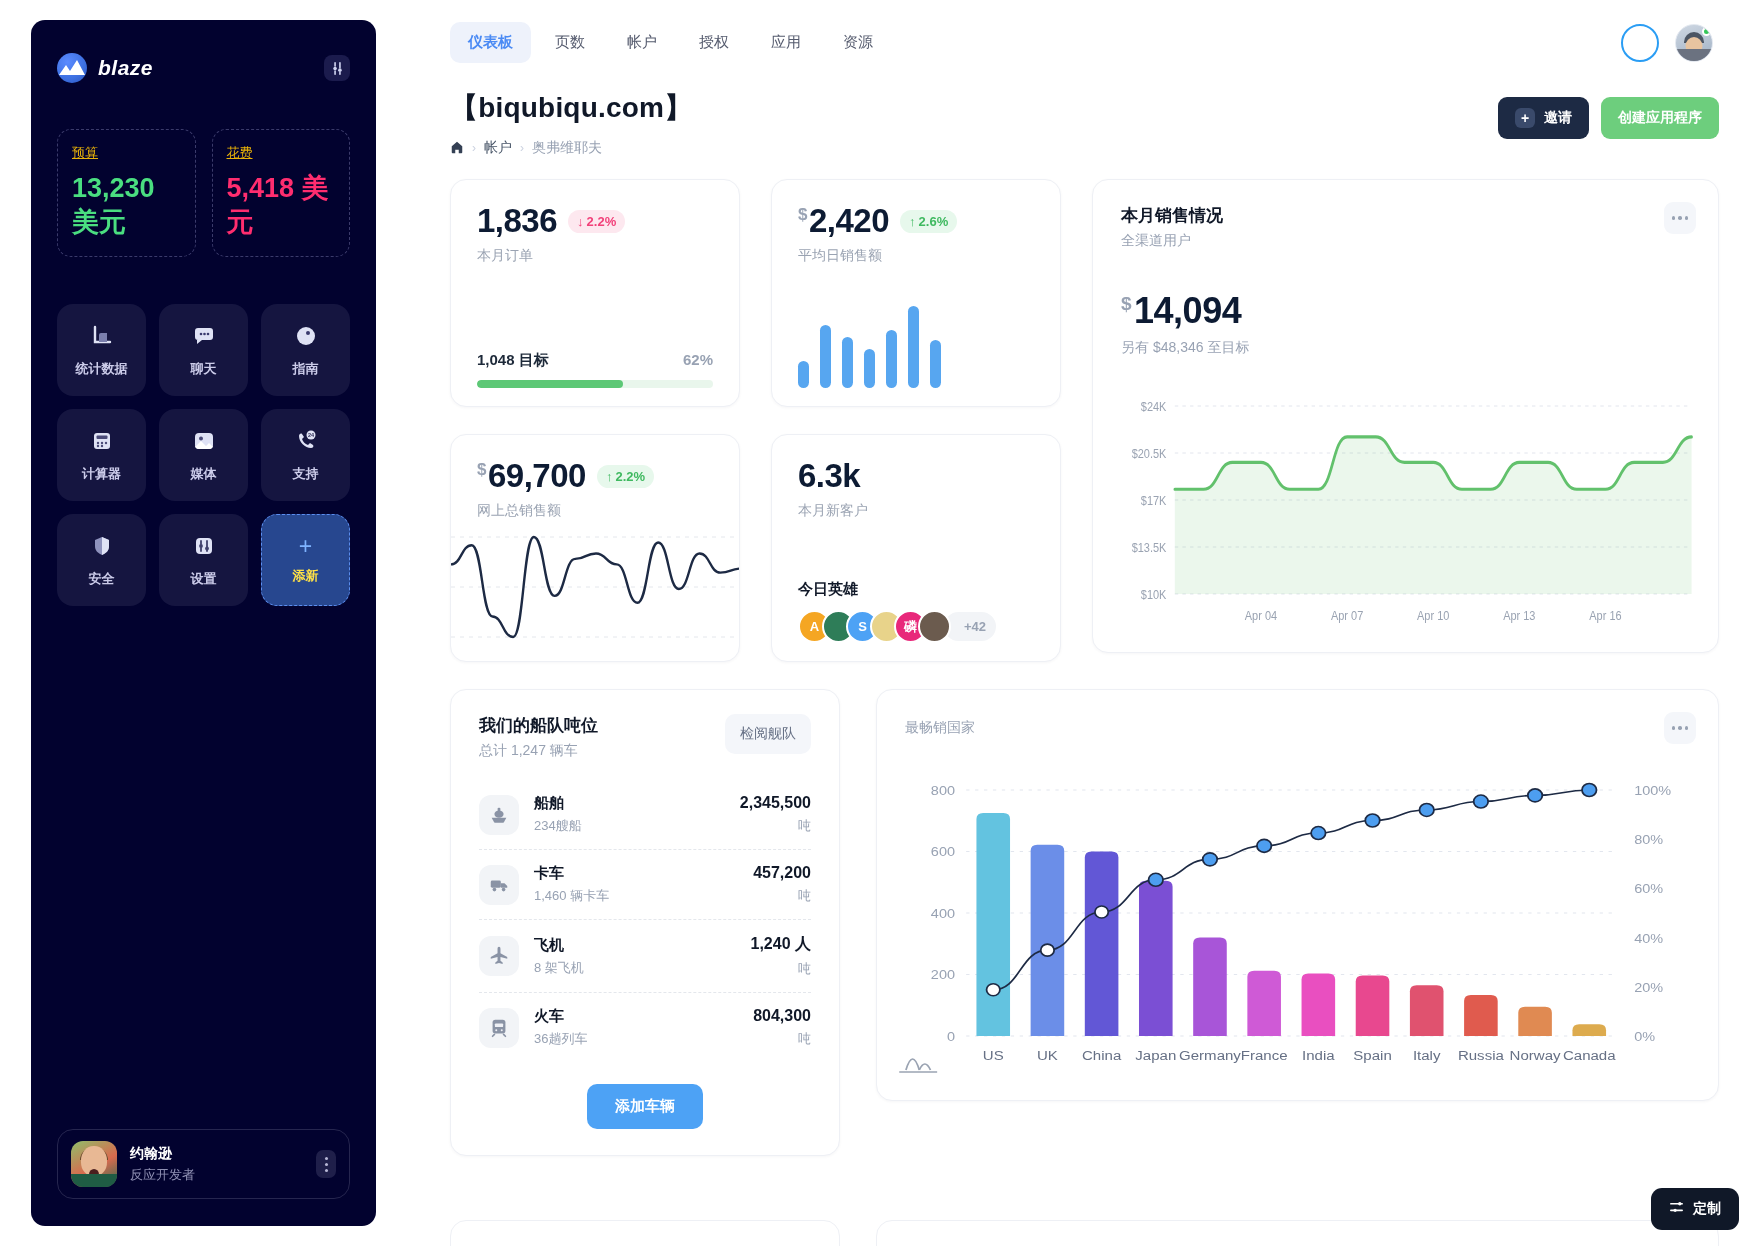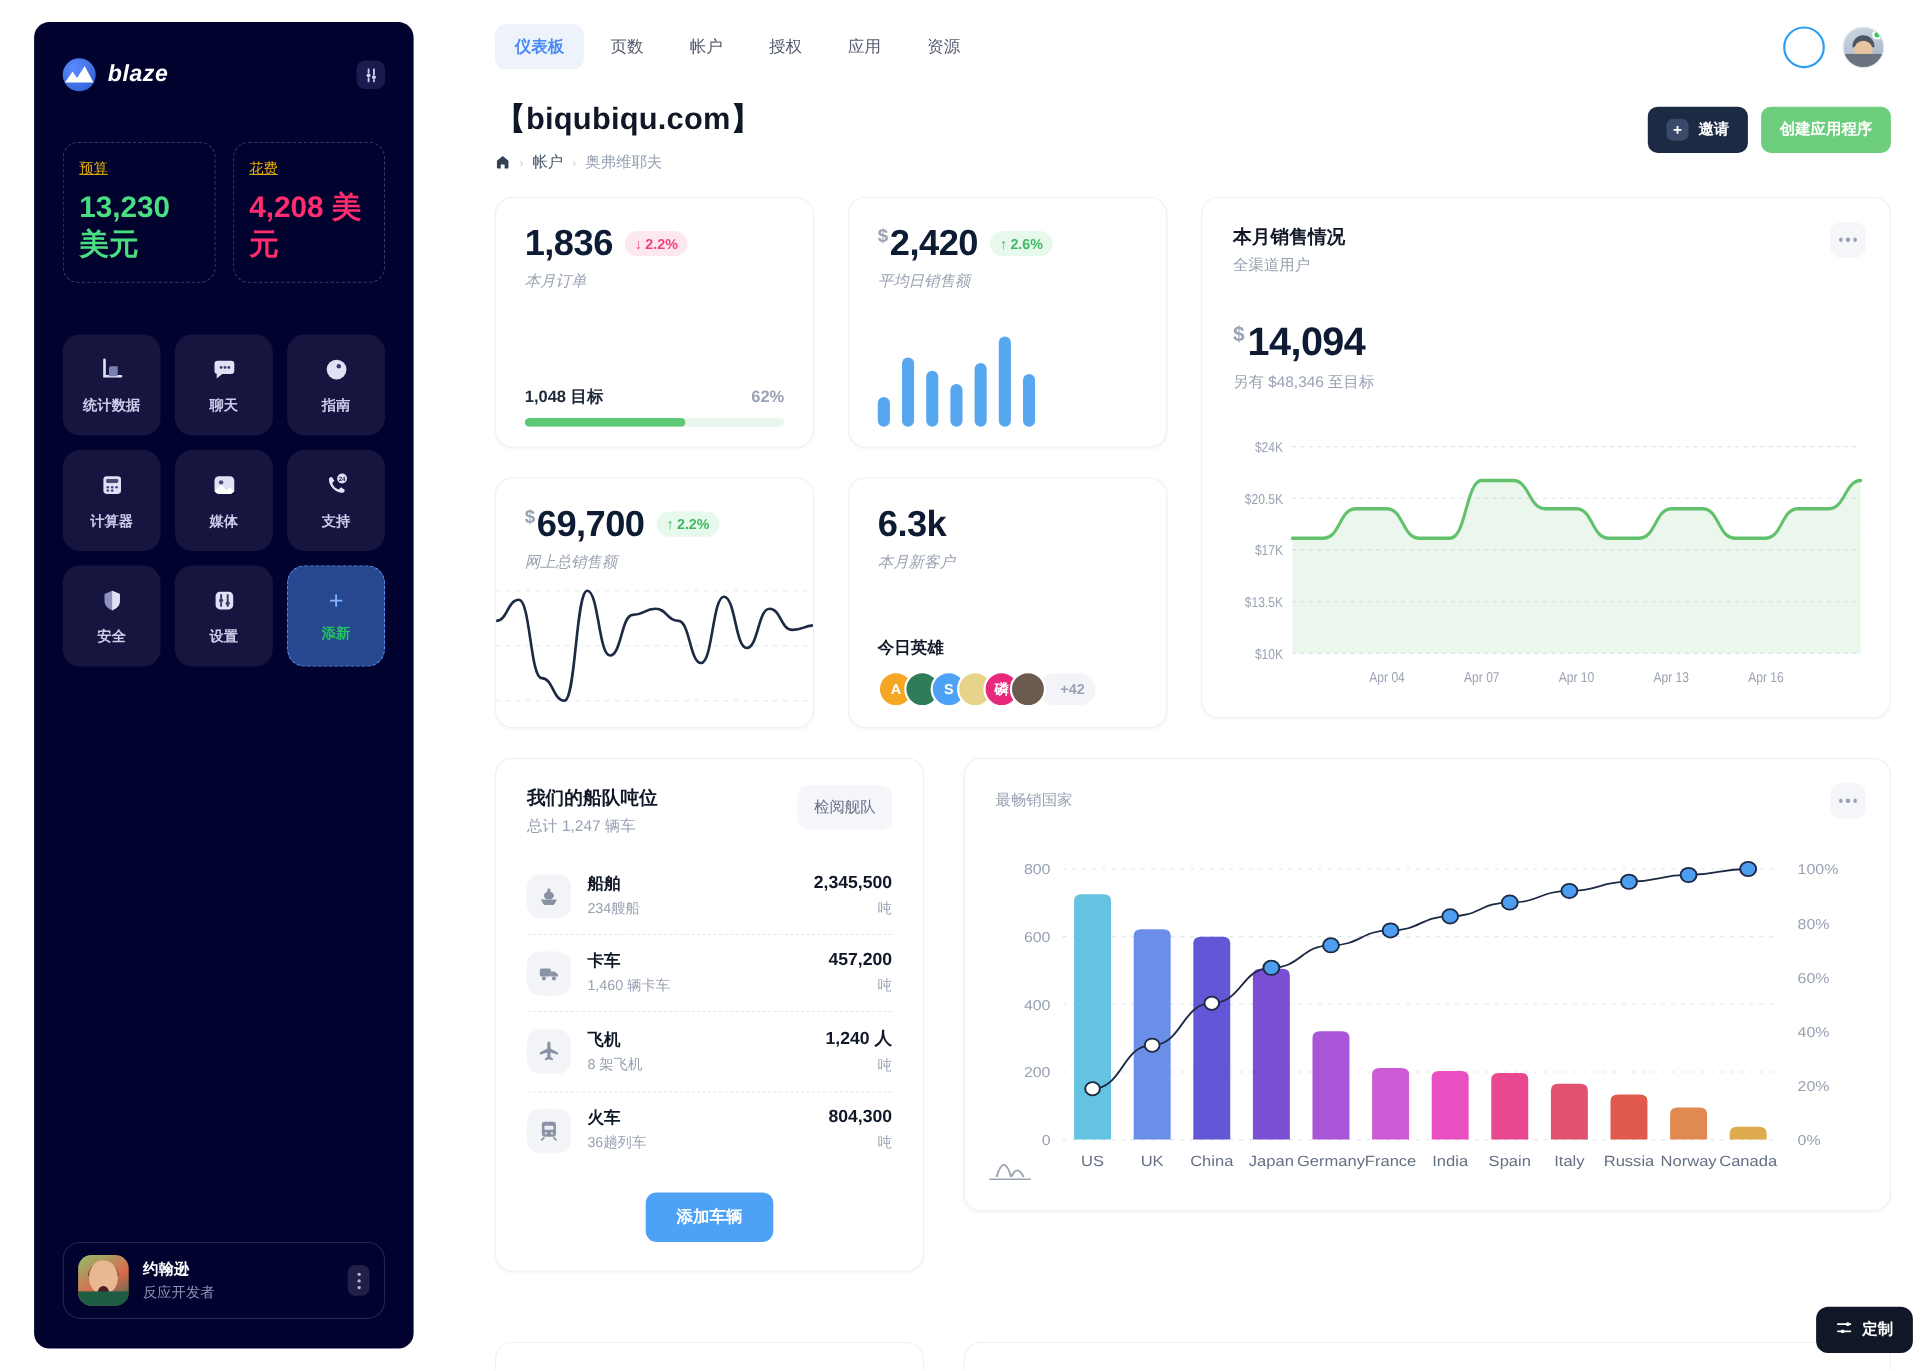--- a/index.html
+++ b/index.html
@@ -54,21 +54,21 @@
   .tile {
     background: #151540; border-radius: 16px;
     height: 92px; display: flex; flex-direction: column;
     align-items: center; justify-content: center; gap: 9px;
     cursor: pointer;
   }
   .tile-label { color: #ccccea; font-size: 13px; font-weight: bold; }
   .tile.add {
     background: #27478f; border: 1px dashed #5b8ef0;
   }
-  .tile.add .tile-label { color: #22c55e; font-family: Liberation Mono, monospace; }
+  .tile.add .tile-label { color: #fde047; font-family: Liberation Mono, monospace; }
   .tile-plus { color: #7fb3ff; font-size: 23px; line-height: 1; font-weight: 300; }
   .tile-ico { width: 30px; height: 30px; display: flex; align-items: center; justify-content: center; }
 
   .profile {
     position: absolute; left: 26px; right: 26px; bottom: 27px;
     border: 1px solid #26264f; border-radius: 16px;
     display: flex; align-items: center; gap: 13px;
     padding: 11px 13px;
   }
   .profile-av {
@@ -153,21 +153,21 @@
     background: #fff; border: 1px solid #eef0f5; border-radius: 16px;
     box-shadow: 0 1px 3px rgba(16,24,40,.04);
   }
   .kpi { padding: 22px 26px 18px 26px; height: 228px; display: flex; flex-direction: column; position: relative; overflow: hidden; }
   .kpi-head { display: flex; align-items: center; gap: 11px; }
   .kpi-val { font-size: 33px; font-weight: bold; color: #0d1b33; letter-spacing: -.5px; }
   .kpi-cur { font-size: 17px; font-weight: bold; color: #98a2b3; vertical-align: super; margin-right: 2px; }
   .pill { font-size: 13px; font-weight: bold; border-radius: 20px; padding: 4px 9px; display: inline-flex; align-items: center; gap: 3px; }
   .pill.down { background: #fde8ef; color: #f2417a; }
   .pill.up { background: #e7f8ec; color: #3fb960; }
-  .kpi-sub { color: #9aa3b2; font-size: 14px; margin-top: 7px; font-style: italic; }
+  .kpi-sub { color: #9aa3b2; font-size: 14px; margin-top: 7px; }
   .kpi-foot { margin-top: auto; }
   .goal-row { display: flex; align-items: baseline; justify-content: space-between; }
   .goal-txt { font-size: 15px; font-weight: bold; color: #1d2939; }
   .goal-pct { font-size: 15px; color: #98a2b3; font-weight: bold; }
   .bar-track { height: 8px; border-radius: 6px; background: #e9f6ec; margin-top: 10px; overflow: hidden; }
   .bar-fill { height: 100%; border-radius: 6px; background: #5dc876; }
 
   .minibars { display: flex; align-items: flex-end; gap: 11px; margin-top: auto; height: 82px; }
   .minibar { width: 11px; border-radius: 6px; background: #57a6f0; }
 
@@ -265,21 +265,21 @@
       </div>
     </div>
 
     <div class="budget-row">
       <div class="budget-card">
         <div class="budget-label">预算</div>
         <div class="budget-value green">13,230 美元</div>
       </div>
       <div class="budget-card">
         <div class="budget-label">花费</div>
-        <div class="budget-value pink">4,208 美元</div>
+        <div class="budget-value pink">5,418 美元</div>
       </div>
     </div>
 
     <div class="tile-grid">
       <div class="tile">
         <div class="tile-ico">
           <svg width="26" height="26" viewBox="0 0 26 26">
               <path d="M6 4v15h15" stroke="#dfe2f5" stroke-width="2.4" fill="none" stroke-linecap="round"></path>
               <path d="M10 19 L10 12 Q10 10 12 10 L18 10 L18 19 Z" fill="#7b7fae"></path>
             </svg>

